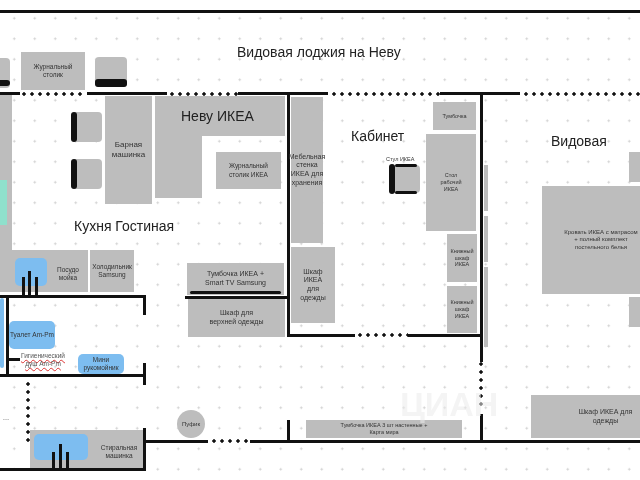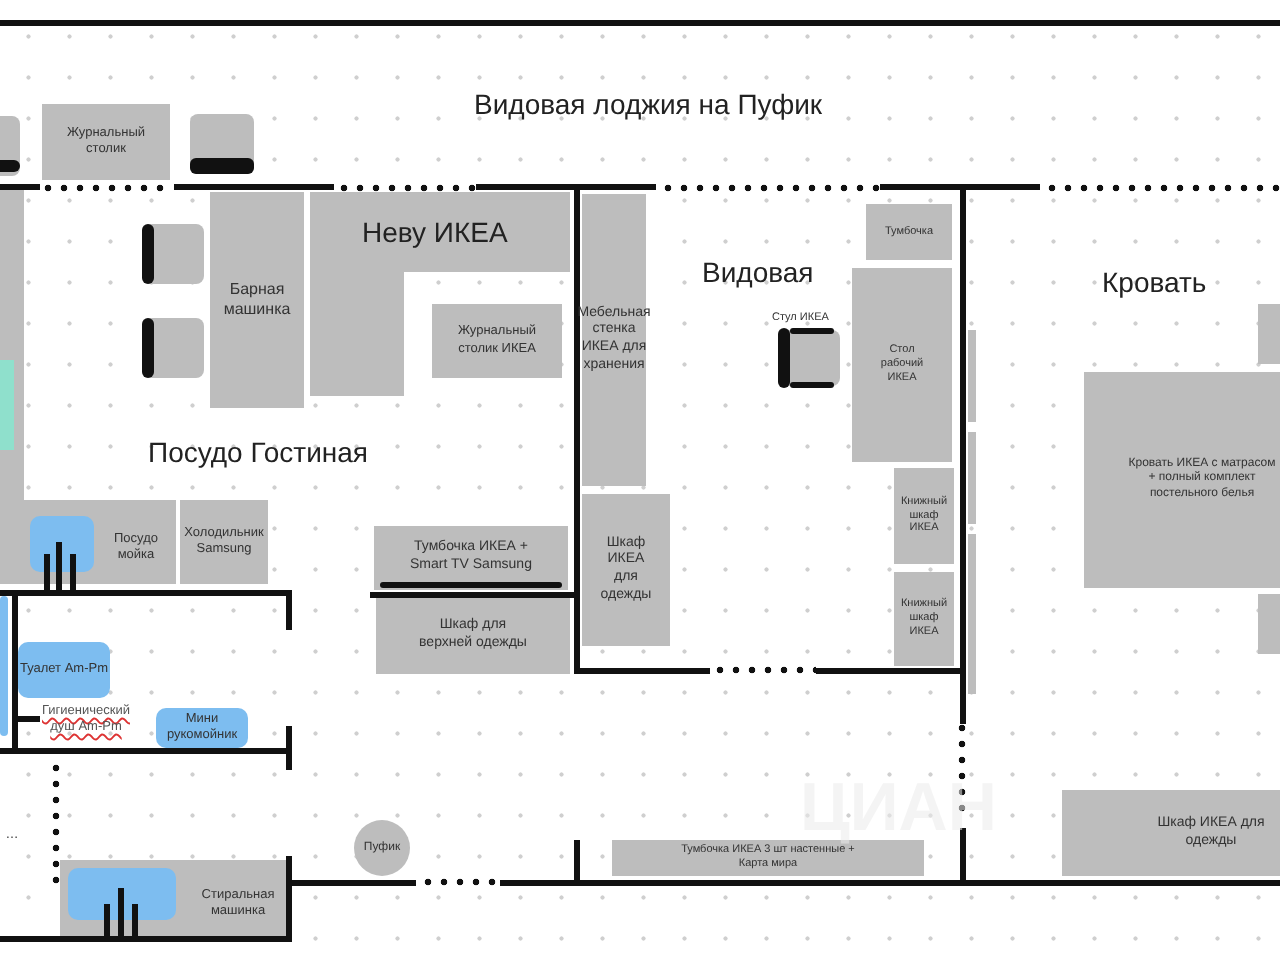--- a/index.html
+++ b/index.html
@@ -29,21 +29,21 @@
     display:flex; align-items:center; justify-content:center; font-size:6px; color:#333; }
   .watermark { position:absolute; color:rgba(235,235,235,0.55); font-weight:bold; font-size:34px; }
 </style>
 </head>
 <body>
 
 <div class="dots"></div>
 
 <div class="wall" style="left:0;top:10px;width:640px;height:3px;"></div>
 
-<div class="room-label" style="left:237px;top:44px;font-size:14px;">Видовая лоджия на Пуфик</div>
+<div class="room-label" style="left:237px;top:44px;font-size:14px;">Видовая лоджия на Неву</div>
 <div class="chair" style="left:-4px;top:58px;width:14px;height:30px;"></div>
 <div class="chair-back" style="left:-4px;top:80px;width:14px;height:6px;"></div>
 <div class="furn" style="left:21px;top:52px;width:64px;height:38px;padding:0 8px;box-sizing:border-box;">Журнальный столик</div>
 <div class="chair" style="left:95px;top:57px;width:32px;height:30px;"></div>
 <div class="chair-back" style="left:95px;top:79px;width:32px;height:8px;"></div>
 
 <div class="wall" style="left:0;top:92px;width:20px;height:3px;"></div>
 <div class="dotwall-h" style="left:20px;top:92px;width:66px;"></div>
 <div class="wall" style="left:87px;top:92px;width:80px;height:3px;"></div>
 <div class="dotwall-h" style="left:168px;top:92px;width:70px;"></div>
@@ -60,21 +60,21 @@
 <div class="chair" style="left:72px;top:159px;width:30px;height:30px;"></div>
 <div class="chair-back" style="left:71px;top:159px;width:6px;height:30px;"></div>
 
 <div class="furn" style="left:105px;top:96px;width:47px;height:108px;font-size:8px;padding:0 8px;box-sizing:border-box;">Барная машинка</div>
 
 <div class="furn" style="left:155px;top:96px;width:130px;height:40px;"></div>
 <div class="furn" style="left:155px;top:96px;width:47px;height:102px;"></div>
 <div class="room-label" style="left:181px;top:108px;font-size:14px;">Неву ИКЕА</div>
 <div class="furn" style="left:216px;top:152px;width:65px;height:37px;padding:0 10px;box-sizing:border-box;">Журнальный столик ИКЕА</div>
 
-<div class="room-label" style="left:74px;top:218px;">Посудо Гостиная</div>
+<div class="room-label" style="left:74px;top:218px;">Кухня Гостиная</div>
 
 <div class="furn" style="left:0;top:250px;width:88px;height:42px;"></div>
 <div class="blue" style="left:15px;top:258px;width:32px;height:28px;"></div>
 <div class="pipe" style="left:22px;top:277px;height:18px;"></div>
 <div class="pipe" style="left:28px;top:271px;height:24px;"></div>
 <div class="pipe" style="left:35px;top:277px;height:18px;"></div>
 <div class="small-label" style="left:55px;top:266px;width:26px;white-space:normal;">Посудо мойка</div>
 <div class="furn" style="left:90px;top:250px;width:44px;height:42px;padding:0 4px;box-sizing:border-box;">Холодильник Samsung</div>
 
 <div class="furn" style="left:187px;top:263px;width:97px;height:32px;font-size:7px;padding:0 14px;box-sizing:border-box;">Тумбочка ИКЕА + Smart TV Samsung</div>
@@ -115,32 +115,32 @@
 <div class="furn" style="left:531px;top:395px;width:109px;height:43px;font-size:7px;padding:0 0 0 40px;box-sizing:border-box;">Шкаф ИКЕА для одежды</div>
 
 <div class="wall" style="left:287px;top:92px;width:3px;height:244px;"></div>
 <div class="wall" style="left:480px;top:92px;width:3px;height:270px;"></div>
 <div class="wall" style="left:287px;top:334px;width:68px;height:3px;"></div>
 <div class="dotwall-h" style="left:356px;top:333px;width:52px;"></div>
 <div class="wall" style="left:408px;top:334px;width:74px;height:3px;"></div>
 
 <div class="furn" style="left:291px;top:97px;width:32px;height:146px;font-size:7px;padding:0 1px;box-sizing:border-box;">Мебельная стенка ИКЕА для хранения</div>
 <div class="furn" style="left:291px;top:247px;width:44px;height:76px;font-size:7px;padding:0 8px;box-sizing:border-box;">Шкаф ИКЕА для одежды</div>
-<div class="room-label" style="left:351px;top:128px;">Видовая</div>
+<div class="room-label" style="left:351px;top:128px;">Кабинет</div>
 <div class="small-label" style="left:386px;top:156px;font-size:5.5px;">Стул ИКЕА</div>
 <div class="chair" style="left:390px;top:165px;width:30px;height:28px;"></div>
 <div class="chair-back" style="left:389px;top:164px;width:6px;height:30px;"></div>
 <div class="chair-back" style="left:395px;top:164px;width:22px;height:3px;"></div>
 <div class="chair-back" style="left:395px;top:191px;width:22px;height:3px;"></div>
 <div class="furn" style="left:433px;top:102px;width:43px;height:28px;font-size:5.5px;">Тумбочка</div>
 <div class="furn" style="left:426px;top:134px;width:50px;height:97px;font-size:5.5px;padding:0 12px;box-sizing:border-box;">Стол рабочий ИКЕА</div>
 <div class="furn" style="left:447px;top:234px;width:30px;height:48px;font-size:5.5px;">Книжный шкаф ИКЕА</div>
 <div class="furn" style="left:447px;top:286px;width:30px;height:47px;font-size:5.5px;">Книжный шкаф ИКЕА</div>
 
-<div class="room-label" style="left:551px;top:133px;">Кровать</div>
+<div class="room-label" style="left:551px;top:133px;">Видовая</div>
 <div class="furn" style="left:484px;top:165px;width:4px;height:46px;"></div>
 <div class="furn" style="left:484px;top:216px;width:4px;height:46px;"></div>
 <div class="furn" style="left:484px;top:267px;width:4px;height:80px;"></div>
 <div class="furn" style="left:629px;top:152px;width:11px;height:30px;"></div>
 <div class="furn" style="left:542px;top:186px;width:98px;height:108px;font-size:6px;padding:0 0 0 20px;box-sizing:border-box;">Кровать ИКЕА с матрасом + полный комплект постельного белья</div>
 <div class="furn" style="left:629px;top:297px;width:11px;height:30px;"></div>
 
 <div class="watermark" style="left:400px;top:385px;">ЦИАН</div>
 
 </body></html>

